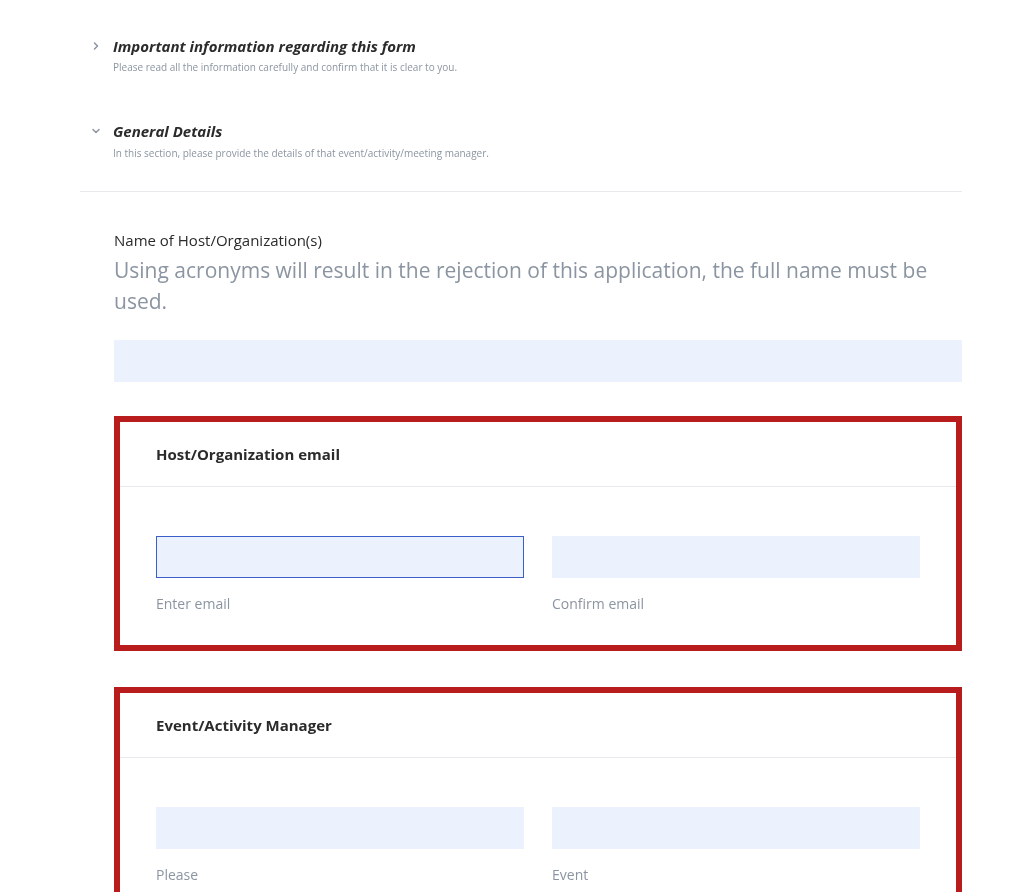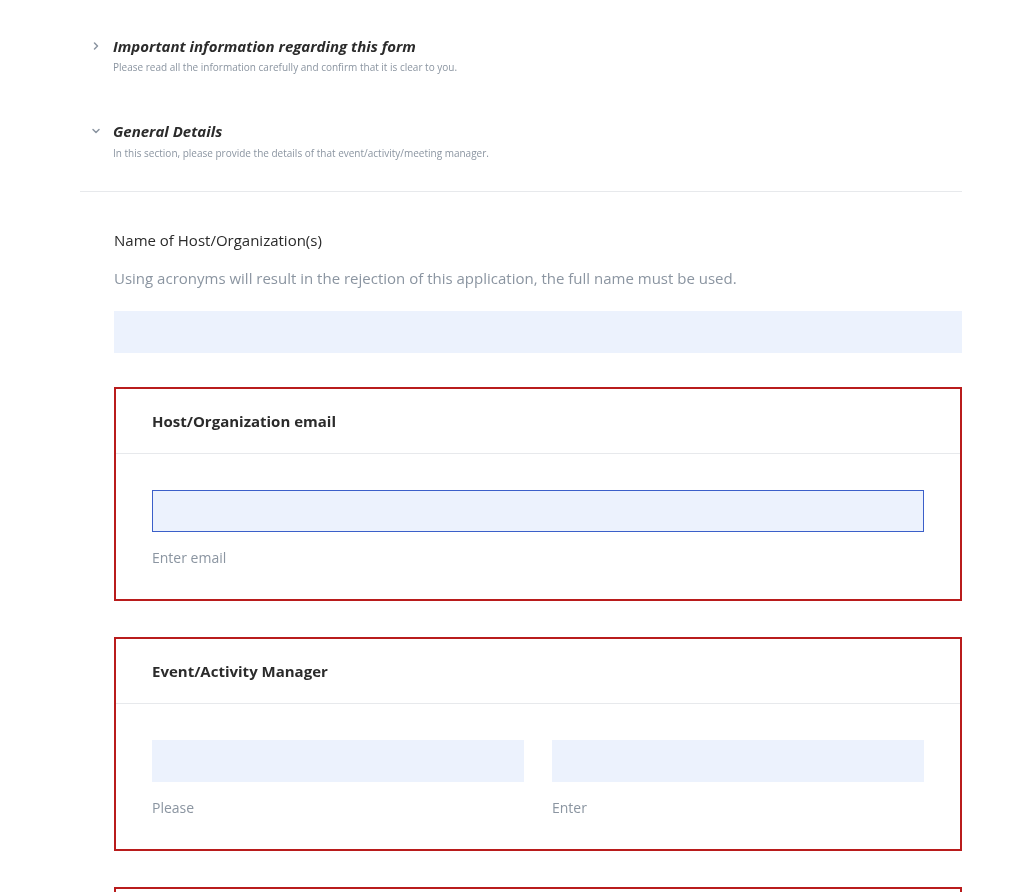--- a/index.html
+++ b/index.html
@@ -50,54 +50,55 @@
       padding-left: 34px;
     }
     .field-block { margin-bottom: 34px; }
     .field-title {
       font-size: 15px;
       font-weight: 400;
       color: #2b2b2b;
       line-height: 1.4;
     }
     .field-desc {
-      font-size: 15px;
+      font-size: 21px;
       color: #8b95a1;
-      margin-top: 16px;
+      margin-top: 4px;
       line-height: 1.5;
     }
     .single-input {
       width: 100%;
       height: 42px;
       background: #ecf2fd;
       border: none;
       outline: none;
       padding: 8px 14px;
       font-size: 15px;
       margin-top: 22px;
     }
     .card {
-      border: 2px solid #b91c1c;
+      border: 6px solid #b91c1c;
       margin-bottom: 36px;
     }
     .card-header {
       padding: 22px 36px;
       border-bottom: 1px solid #e7e9ec;
     }
     .card-title {
       font-size: 15px;
       font-weight: 700;
       color: #2b2b2b;
     }
     .card-body {
       padding: 36px 36px 32px 36px;
     }
     .two-col {
       display: flex;
       gap: 28px;
+      margin-top: 13px;
     }
     .col { flex: 1; }
     .field-input {
       width: 100%;
       height: 42px;
       background: #ecf2fd;
       border: none;
       outline: none;
       padding: 8px 14px;
       font-size: 15px;
@@ -152,37 +153,41 @@
     <div class="card">
       <div class="card-header">
         <div class="card-title">Host/Organization email</div>
       </div>
       <div class="card-body">
         <div class="two-col">
           <div class="col">
             <input type="text" class="field-input focused" value="" style="">
             <span class="field-label">Enter email</span>
           </div>
+          <div class="col">
+            <input type="text" class="field-input" value="" style="">
+            <span class="field-label">Confirm email</span>
+          </div>
         </div>
       </div>
     </div>
 
     <div class="card">
       <div class="card-header">
         <div class="card-title">Event/Activity Manager</div>
       </div>
       <div class="card-body">
         <div class="two-col">
           <div class="col">
             <input type="text" class="field-input" value="" style="">
             <span class="field-label">Please</span>
           </div>
           <div class="col">
             <input type="text" class="field-input" value="" style="">
-            <span class="field-label">Enter</span>
+            <span class="field-label">Event</span>
           </div>
         </div>
       </div>
     </div>
 
     <div class="card last">
       <div class="card-header">
         
       </div>
     </div>

